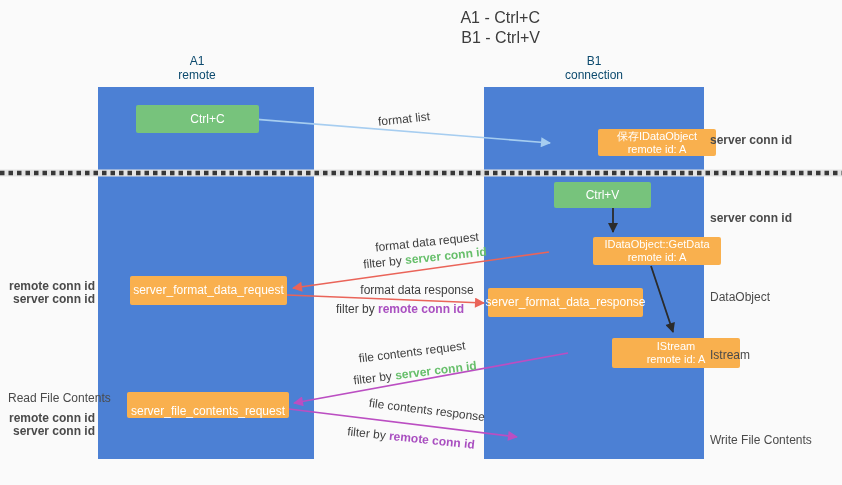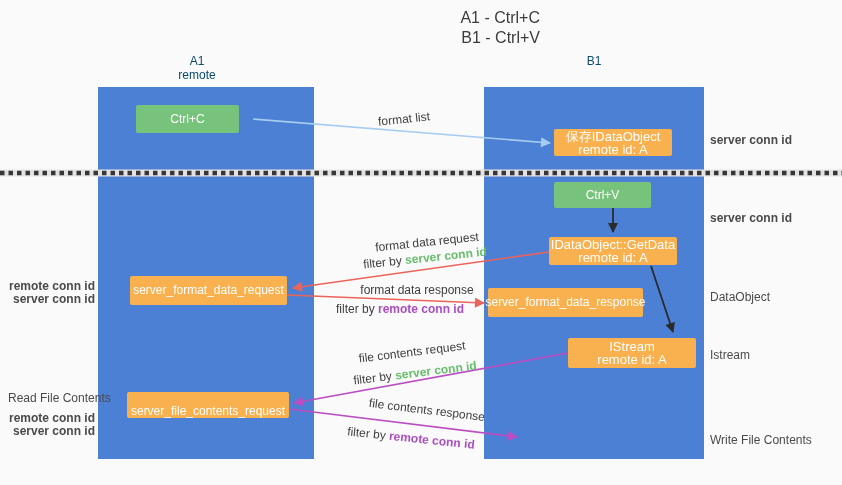--- a/index.html
+++ b/index.html
@@ -16,25 +16,25 @@
   .lane-header{position:absolute;top:54px;width:200px;text-align:center;
                color:#0c4a6e;font-size:12px;line-height:14px;}
   .lane-header-a1{left:97px;}
   .lane-header-b1{left:494px;}
 
   .arrow-layer{position:absolute;left:0;top:0;width:842px;height:485px;pointer-events:none;}
 
   .node{position:absolute;display:flex;flex-direction:column;align-items:center;
         justify-content:center;color:#fff;border-radius:2px;text-align:center;
         font-size:12px;line-height:13px;}
-  .node.two-line{font-size:13px;}
+  .node.two-line{font-size:11px;margin-left:44px;}
   .node-green{background:#77c37c;}
   .node-orange{background:#f9b04e;}
 
-  .n-ctrl-c{left:136px;top:105px;width:103px;height:28px;}
+  .n-ctrl-c{left:136px;top:105px;width:103px;height:28px;padding-left:20px;}
   .n-save-dobj{left:554px;top:129px;width:118px;height:27px;}
   .n-ctrl-v{left:554px;top:182px;width:97px;height:26px;}
   .n-getdata{left:549px;top:237px;width:128px;height:28px;}
   .n-fmt-req{left:130px;top:276px;width:157px;height:29px;}
   .n-fmt-resp{left:488px;top:288px;width:155px;height:29px;}
   .n-istream{left:568px;top:338px;width:128px;height:30px;}
   .n-file-req{left:127px;top:392px;width:162px;height:26px;justify-content:flex-end;}
   .n-file-resp{left:523px;top:424px;width:160px;height:28px;}
 
   .flow-label{position:absolute;width:170px;text-align:center;color:#3f3f3f;
@@ -75,20 +75,21 @@
     <div>A1 - Ctrl+C</div>
     <div>B1 - Ctrl+V</div>
   </div>
 
   <div class="lane-header lane-header-a1">
     <div>A1</div>
     <div>remote</div>
   </div>
   <div class="lane-header lane-header-b1">
     <div>B1</div>
+    <div>connection</div>
   </div>
 
   <div class="lane lane-a1"></div>
   <div class="lane lane-b1"></div>
 
   <svg class="arrow-layer" width="842" height="485" viewBox="0 0 842 485" xmlns="http://www.w3.org/2000/svg">
     <defs>
       <marker id="mk-blue" viewBox="0 0 10 10" markerUnits="userSpaceOnUse" markerWidth="11" markerHeight="10" refX="9" refY="5" orient="auto">
         <path d="M0,0 L10,5 L0,10 z" fill="#a6cdf0"></path>
       </marker>

